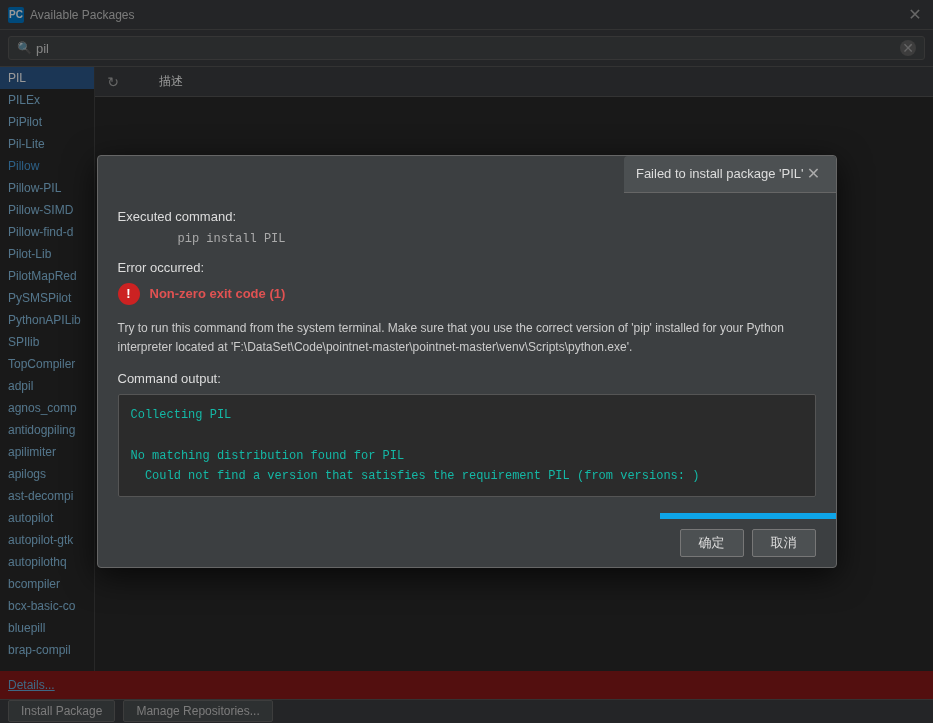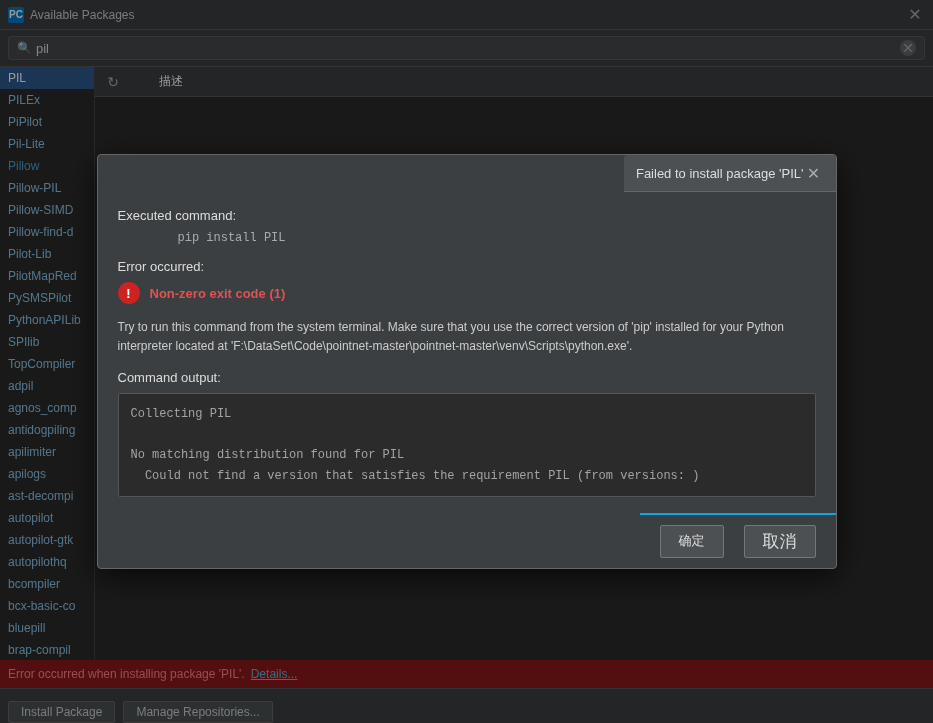--- a/index.html
+++ b/index.html
@@ -191,24 +191,24 @@
     }
     .status-link {
       color: #6ab0de;
       font-size: 12px;
       cursor: pointer;
       text-decoration: underline;
     }
 
     
     .bottom-toolbar {
-      height: 35px;
+      height: 24px;
       background: #3c3f41;
       display: flex;
-      align-items: flex-end;
+      align-items: flex-start;
       padding: 0 8px;
       gap: 8px;
       border-top: 1px solid #555;
     }
     .toolbar-button {
       background: #4c5052;
       color: #ccc;
       border: 1px solid #666;
       padding: 3px 12px;
       font-size: 12px;
@@ -317,49 +317,49 @@
     }
 
     
     .output-box {
       background: #2b2b2b;
       border: 1px solid #555;
       border-radius: 2px;
       padding: 10px 12px;
       font-family: 'Courier New', monospace;
       font-size: 12px;
-      color: #a3a3a3;
+      color: #14b8a6;
       line-height: 1.7;
       margin-top: 4px;
     }
     .output-line { display: block; }
 
     
     .dialog-footer {
       padding: 10px 20px;
       display: flex;
       justify-content: flex-end;
-      gap: 20px;
-      border-top: 2px solid #0ea5e9;
+      gap: 8px;
+      border-top: 6px solid #0ea5e9;
     }
     .btn-confirm {
       background: #4c5052;
       color: #ddd;
       border: 1px solid #777;
       padding: 4px 18px;
       font-size: 13px;
       cursor: pointer;
       border-radius: 2px;
     }
     .btn-cancel {
       background: #4c5052;
       color: #ddd;
       border: 1px solid #777;
       padding: 4px 18px;
-      font-size: 17px;
+      font-size: 13px;
       cursor: pointer;
       border-radius: 2px;
     }
   </style>
 </head>
 <body>
 
 <div class="main-window">
 
   <div class="title-bar">
@@ -414,21 +414,20 @@
 
       <div class="tab-bar">
         <div class="tab-refresh">↻</div>
         <span class="tab-label">描述</span>
       </div>
     </div>
 
   </div>
 
   <div class="status-bar">
-    <span class="status-text">Error occurred when installing package 'PIL'.</span>
     <a class="status-link">Details...</a>
   </div>
 
   <div class="bottom-toolbar">
     <button class="toolbar-button">Install Package</button>
     <button class="toolbar-button">Manage Repositories...</button>
   </div>
 
   <div class="modal-overlay">
     <div class="error-dialog">

